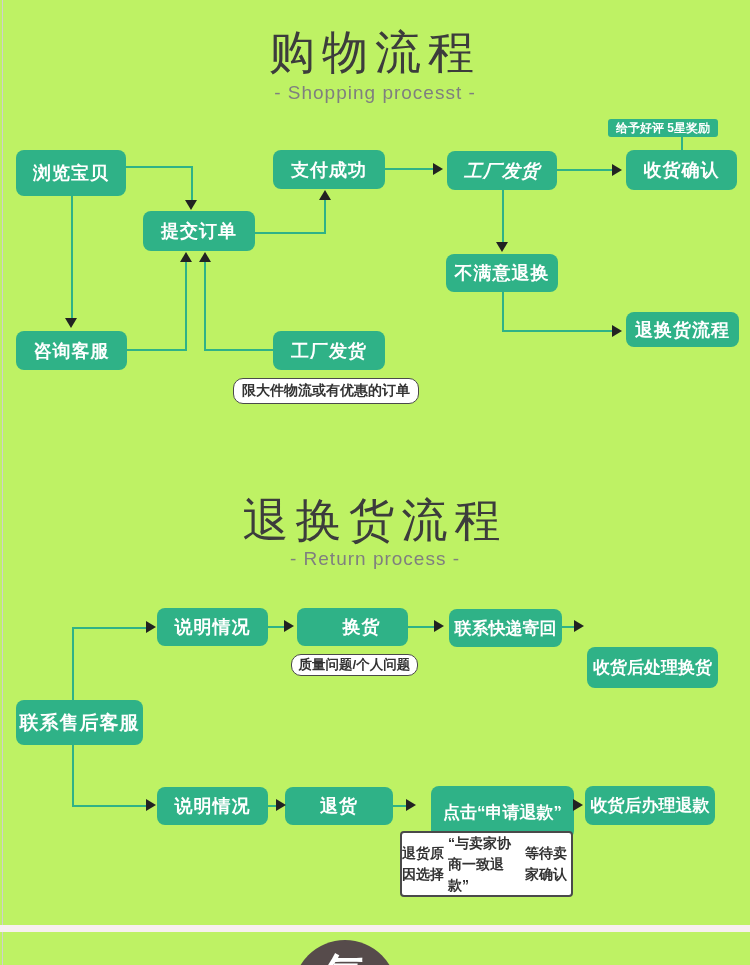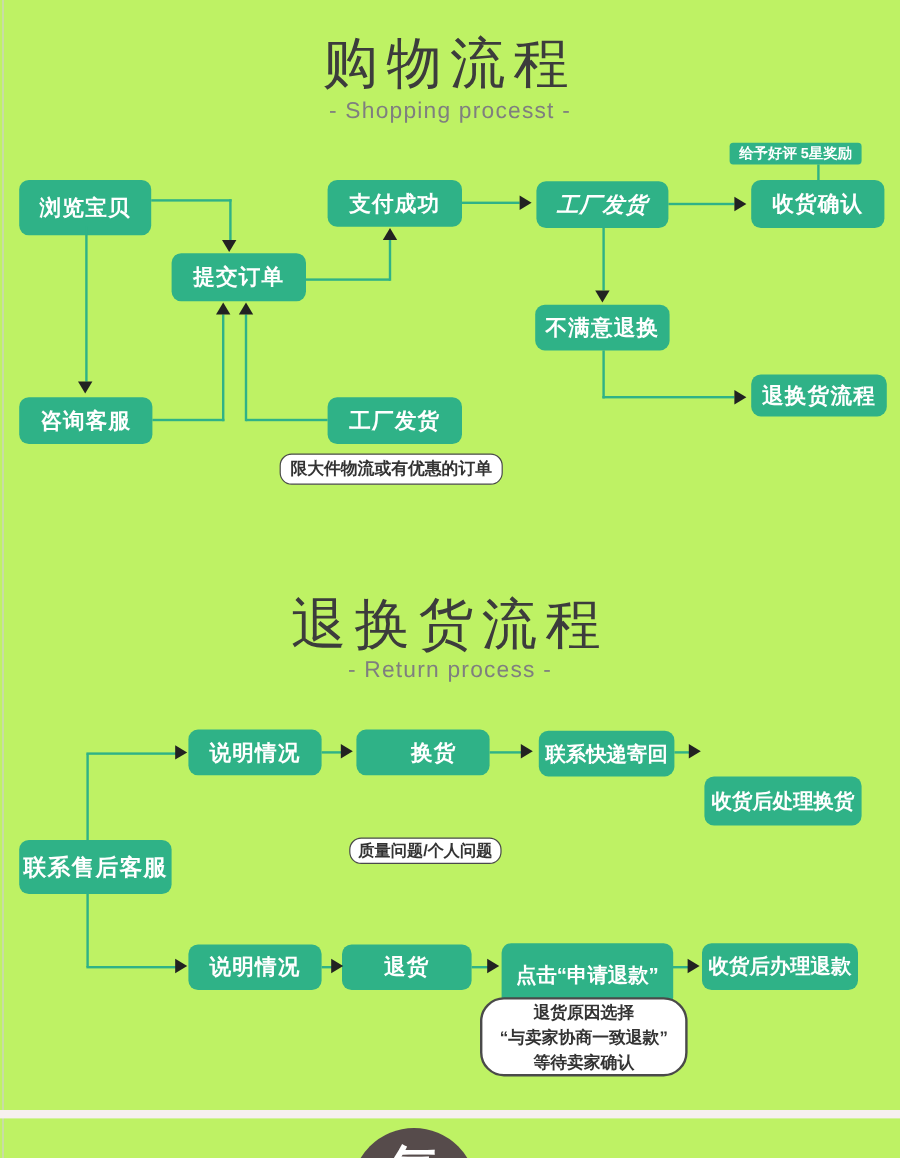--- a/index.html
+++ b/index.html
@@ -21,21 +21,21 @@
 
   .node{position:absolute;background:var(--green);color:#fff;border-radius:8px;
         display:flex;align-items:center;justify-content:center;
         font-weight:bold;font-size:18px;letter-spacing:1px;}
   .node.small-label{border-radius:3px;font-size:12px;letter-spacing:0;}
   .node.f17{font-size:17px;letter-spacing:0;}
 
   .note{position:absolute;background:#fff;border:1.5px solid #4a4a4a;border-radius:10px;
         color:#333;font-weight:bold;display:flex;align-items:center;justify-content:center;
         font-size:14px;letter-spacing:0;}
-  .note.multi{flex-direction:column;border-width:2px;border-radius:20px;line-height:21px;}
+  .note.multi{flex-direction:row;border-width:2px;border-radius:4px;line-height:21px;}
 
   .hl{position:absolute;height:2px;background:var(--green);}
   .vl{position:absolute;width:2px;background:var(--green);}
   .ar{position:absolute;width:0;height:0;border-style:solid;}
   .ar.right{border-width:6px 0 6px 10px;border-color:transparent transparent transparent var(--arrow);}
   .ar.up{border-width:0 6px 10px 6px;border-color:transparent transparent var(--arrow) transparent;}
   .ar.down{border-width:10px 6px 0 6px;border-color:var(--arrow) transparent transparent transparent;}
 
   
   #n-browse{left:16px;top:150px;width:110px;height:46px;}
@@ -47,26 +47,26 @@
   #n-consult{left:16px;top:331px;width:111px;height:39px;}
   #n-freight{left:273px;top:331px;width:112px;height:39px;}
   #n-freightnote{left:233px;top:378px;width:186px;height:26px;}
   #n-unsat{left:446px;top:254px;width:112px;height:38px;}
   #n-retflow{left:626px;top:312px;width:113px;height:35px;}
 
   
   #n-contact{left:16px;top:700px;width:127px;height:45px;font-size:19px;}
   #n-explain1{left:157px;top:608px;width:111px;height:38px;}
   #n-exchange{left:297px;top:608px;width:111px;height:38px;padding-left:18px;}
-  #n-exnote{left:291px;top:654px;width:127px;height:22px;font-size:13.5px;margin-top:44px;}
+  #n-exnote{left:291px;top:654px;width:127px;height:22px;font-size:13.5px;}
   #n-courier{left:449px;top:609px;width:113px;height:38px;}
   #n-handleex{left:587px;top:607px;width:131px;height:41px;margin-top:40px;}
   #n-explain2{left:157px;top:787px;width:111px;height:38px;}
   #n-retgoods{left:285px;top:787px;width:108px;height:38px;}
-  #n-applyref{left:418px;top:786px;width:143px;height:53px;}
+  #n-applyref{left:431px;top:786px;width:143px;height:53px;}
   #n-handleref{left:585px;top:786px;width:130px;height:39px;}
   #n-refnote{left:400px;top:831px;width:173px;height:66px;}
 
   
   .band{position:absolute;left:0;top:925px;width:750px;height:7px;background:#f7f0ef;}
   .badge{position:absolute;left:293px;top:940px;width:104px;height:104px;border-radius:50%;
          background:#564b4b;display:flex;justify-content:center;}
   .badge span{color:#fff;font-size:42px;font-weight:bold;margin-top:6px;}
 </style>
 </head>

